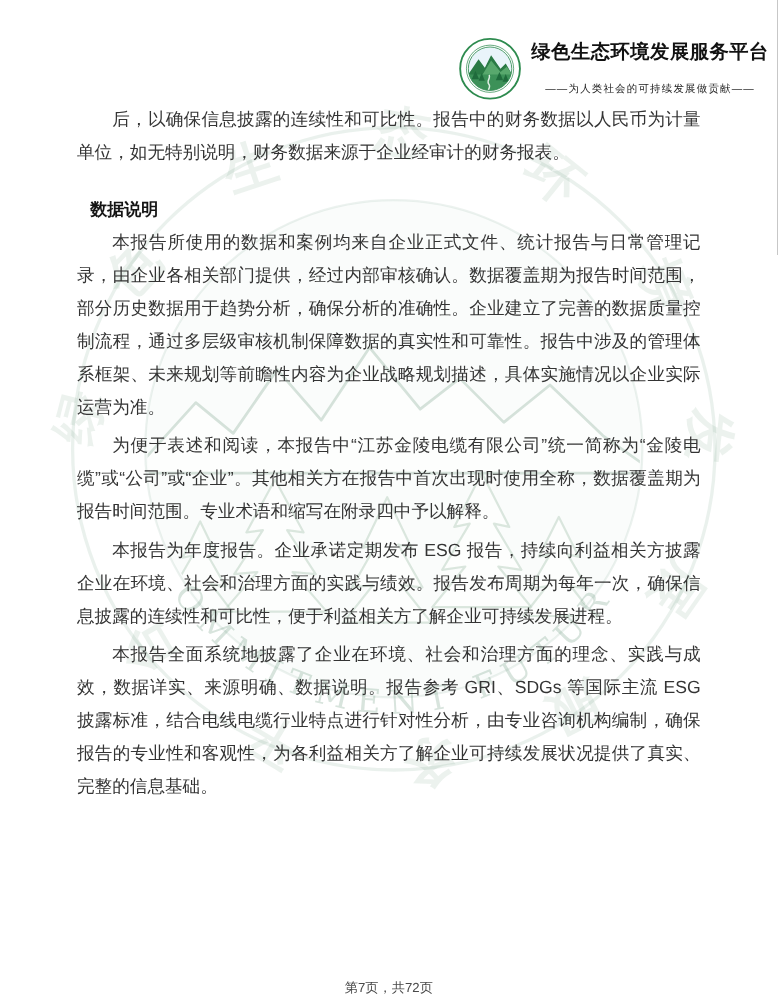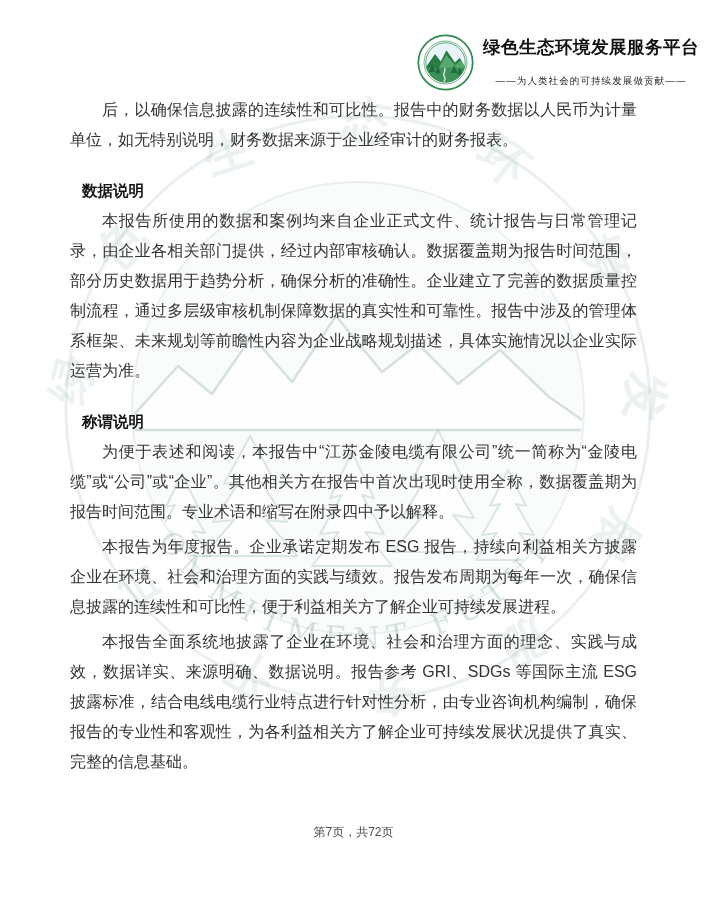--- a/index.html
+++ b/index.html
@@ -30,21 +30,21 @@
     text-align:justify;text-indent:2em;
   }
   .content p.cont{margin-top:2px;}
   .sec h3{
     margin:26px 0 0 12px;font-size:15.5px;font-weight:bold;color:#151515;
     line-height:20px;text-indent:0;
   }
   .sec p{margin-top:5px;}
   
   .footer{
-    position:absolute;z-index:1;left:0;top:824px;width:100%;
+    position:absolute;z-index:1;left:0;top:890px;width:100%;
     text-align:center;font-size:12px;color:#4a4a4a;
   }
 </style>
 </head>
 <body>
 
 <div class="page">
 
   <svg class="watermark" viewBox="0 0 707 914" xmlns="http://www.w3.org/2000/svg" aria-hidden="true">
     <defs>
@@ -108,21 +108,20 @@
 
   <div class="content">
     <p class="cont">后，以确保信息披露的连续性和可比性。报告中的财务数据以人民币为计量单位，如无特别说明，财务数据来源于企业经审计的财务报表。</p>
 
     <div class="sec">
       <h3>数据说明</h3>
       <p>本报告所使用的数据和案例均来自企业正式文件、统计报告与日常管理记录，由企业各相关部门提供，经过内部审核确认。数据覆盖期为报告时间范围，部分历史数据用于趋势分析，确保分析的准确性。企业建立了完善的数据质量控制流程，通过多层级审核机制保障数据的真实性和可靠性。报告中涉及的管理体系框架、未来规划等前瞻性内容为企业战略规划描述，具体实施情况以企业实际运营为准。</p>
     </div>
 
     <div class="sec">
-      <h3>称谓说明</h3>
       <p>为便于表述和阅读，本报告中“江苏金陵电缆有限公司”统一简称为“金陵电缆”或“公司”或“企业”。其他相关方在报告中首次出现时使用全称，数据覆盖期为报告时间范围。专业术语和缩写在附录四中予以解释。</p>
     </div>
 
     <div class="sec">
       <p>本报告为年度报告。企业承诺定期发布 ESG 报告，持续向利益相关方披露企业在环境、社会和治理方面的实践与绩效。报告发布周期为每年一次，确保信息披露的连续性和可比性，便于利益相关方了解企业可持续发展进程。</p>
     </div>
 
     <div class="sec">
       <p>本报告全面系统地披露了企业在环境、社会和治理方面的理念、实践与成效，数据详实、来源明确、数据说明。报告参考 GRI、SDGs 等国际主流 ESG 披露标准，结合电线电缆行业特点进行针对性分析，由专业咨询机构编制，确保报告的专业性和客观性，为各利益相关方了解企业可持续发展状况提供了真实、完整的信息基础。</p>
     </div>

